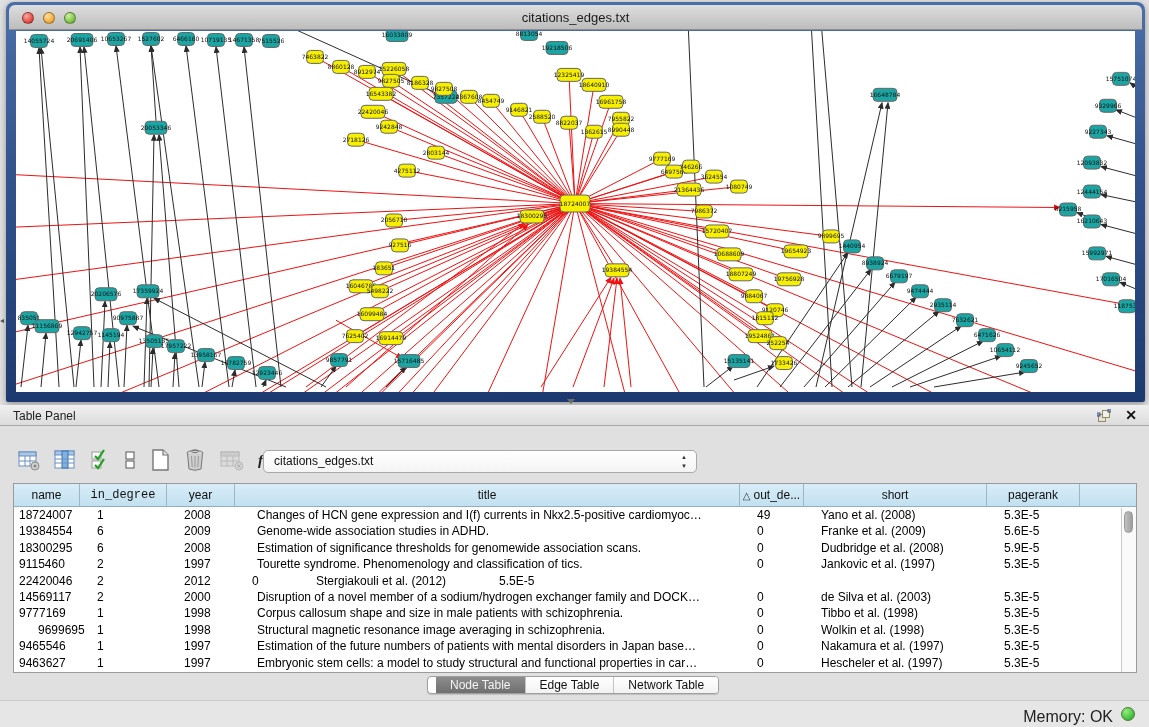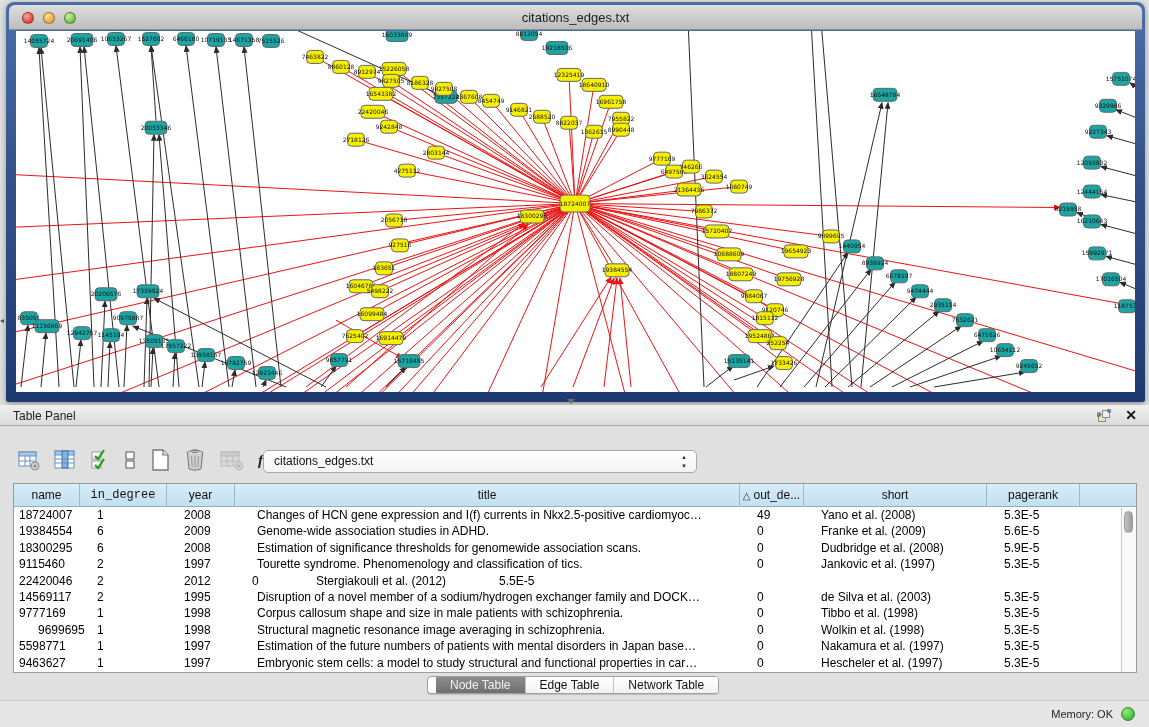--- a/index.html
+++ b/index.html
@@ -66,21 +66,21 @@
   .tabs { position:absolute; left:427px; top:271px; height:18px; display:flex;
     border:1px solid #9f9f9f; border-radius:4px; overflow:hidden; background:#fff;
     box-shadow:0 1px 1px rgba(0,0,0,.15); }
   .tab { height:100%; line-height:16px; font-size:12px; color:#111; padding:0 14px;
     background:linear-gradient(180deg,#ffffff,#f2f2f2); border-right:1px solid #c4c4c4; cursor:pointer; }
   .tab:last-child { border-right:none; }
   .tab.active { background:linear-gradient(180deg,#8d8d8d,#6f6f6f); color:#f4f4f4;margin-left:8px; }
 
   .status-bar { position:absolute; left:0; top:700px; width:1149px; height:27px;
     background:#e6e6e6; border-top:1px solid #cacaca; }
-  .mem { position:absolute; right:36px; top:7px; font-size:11px; color:#222; }
+  .mem { position:absolute; right:36px; top:7px; font-size:16px; color:#222; }
   .mem-dot { position:absolute; right:14px; top:6px; width:14px; height:14px; border-radius:50%;
     border:1px solid #4b7b3c; background:radial-gradient(circle at 35% 30%, #9ae87e, #33bd33 75%); }
 </style>
 </head>
 <body>
 
 <span class="collapse-arrow">◂</span>
 
 <div class="net-frame">
   <div class="titlebar">
@@ -797,21 +797,21 @@
           <div class="td" style="width: 78px;">22420046</div>
           <div class="td" style="width: 87px;">2</div>
           <div class="td" style="width: 68px;">2012</div>
           <div class="td" style="width: 64px;">0</div>
           <div class="td" style="width: 183px;">Stergiakouli et al. (2012)</div>
           <div class="td" style="width: 93px;">5.5E-5</div>
         </div>
         <div class="tbl-row">
           <div class="td" style="width: 78px;">14569117</div>
           <div class="td" style="width: 87px;">2</div>
-          <div class="td" style="width: 68px;">1995</div>
+          <div class="td" style="width: 68px;">2000</div>
           <div class="td" style="width: 505px; padding-left: 10px;">Disruption of a novel member of a sodium/hydrogen exchanger family and DOCK…</div>
           <div class="td" style="width: 64px;">0</div>
           <div class="td" style="width: 183px;">de Silva et al. (2003)</div>
           <div class="td" style="width: 93px;">5.3E-5</div>
         </div>
         <div class="tbl-row">
           <div class="td" style="width: 78px;">9777169</div>
           <div class="td" style="width: 87px;">1</div>
           <div class="td" style="width: 68px;">1998</div>
           <div class="td" style="width: 505px; padding-left: 10px;">Corpus callosum shape and size in male patients with schizophrenia.</div>
@@ -822,21 +822,21 @@
         <div class="tbl-row">
           <div class="td" style="width: 78px; padding-left: 24px;">9699695</div>
           <div class="td" style="width: 87px;">1</div>
           <div class="td" style="width: 68px;">1998</div>
           <div class="td" style="width: 505px; padding-left: 10px;">Structural magnetic resonance image averaging in schizophrenia.</div>
           <div class="td" style="width: 64px;">0</div>
           <div class="td" style="width: 183px;">Wolkin et al. (1998)</div>
           <div class="td" style="width: 93px;">5.3E-5</div>
         </div>
         <div class="tbl-row">
-          <div class="td" style="width: 78px;">5598771</div>
+          <div class="td" style="width: 78px;">9465546</div>
           <div class="td" style="width: 87px;">1</div>
           <div class="td" style="width: 68px;">1997</div>
           <div class="td" style="width: 505px; padding-left: 10px;">Estimation of the future numbers of patients with mental disorders in Japan base…</div>
           <div class="td" style="width: 64px;">0</div>
           <div class="td" style="width: 183px;">Nakamura et al. (1997)</div>
           <div class="td" style="width: 93px;">5.3E-5</div>
         </div>
         <div class="tbl-row">
           <div class="td" style="width: 78px;">9463627</div>
           <div class="td" style="width: 87px;">1</div>

